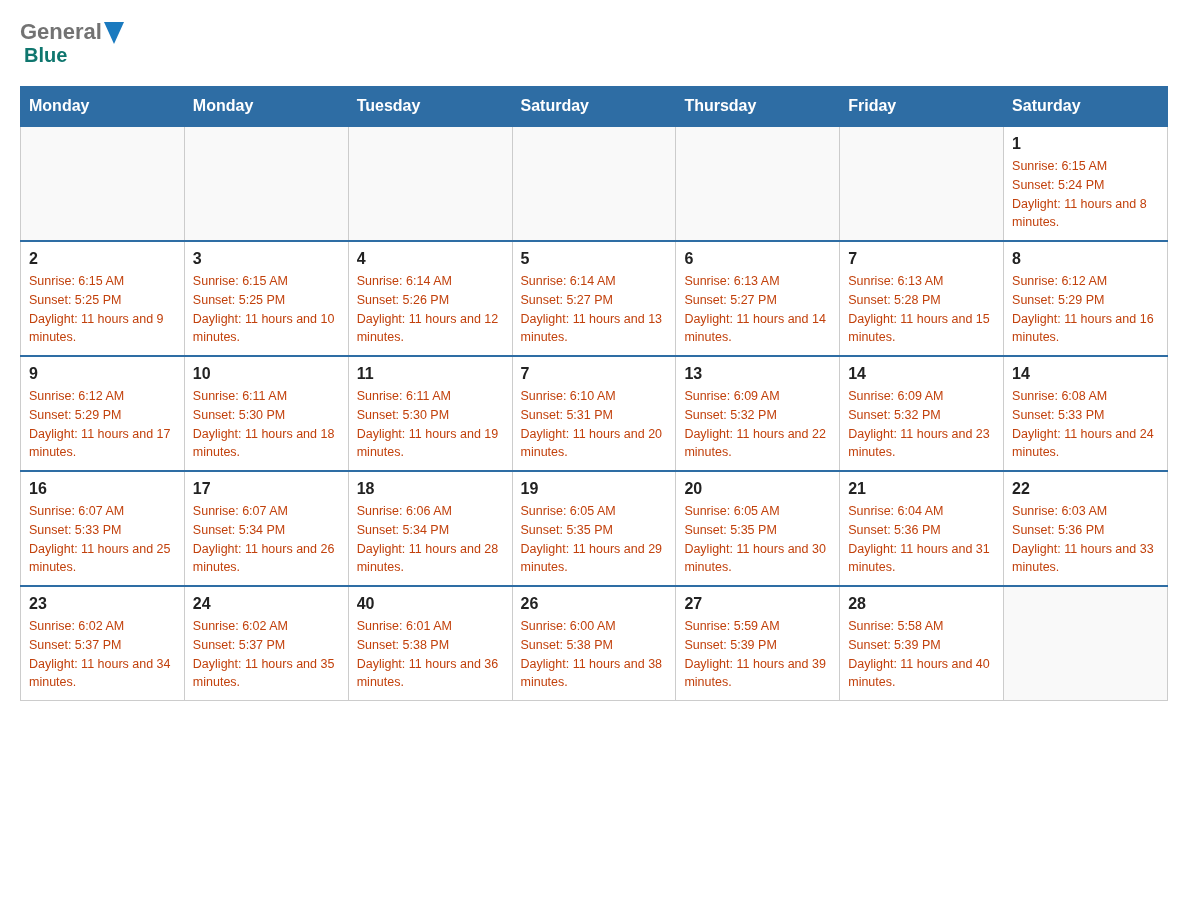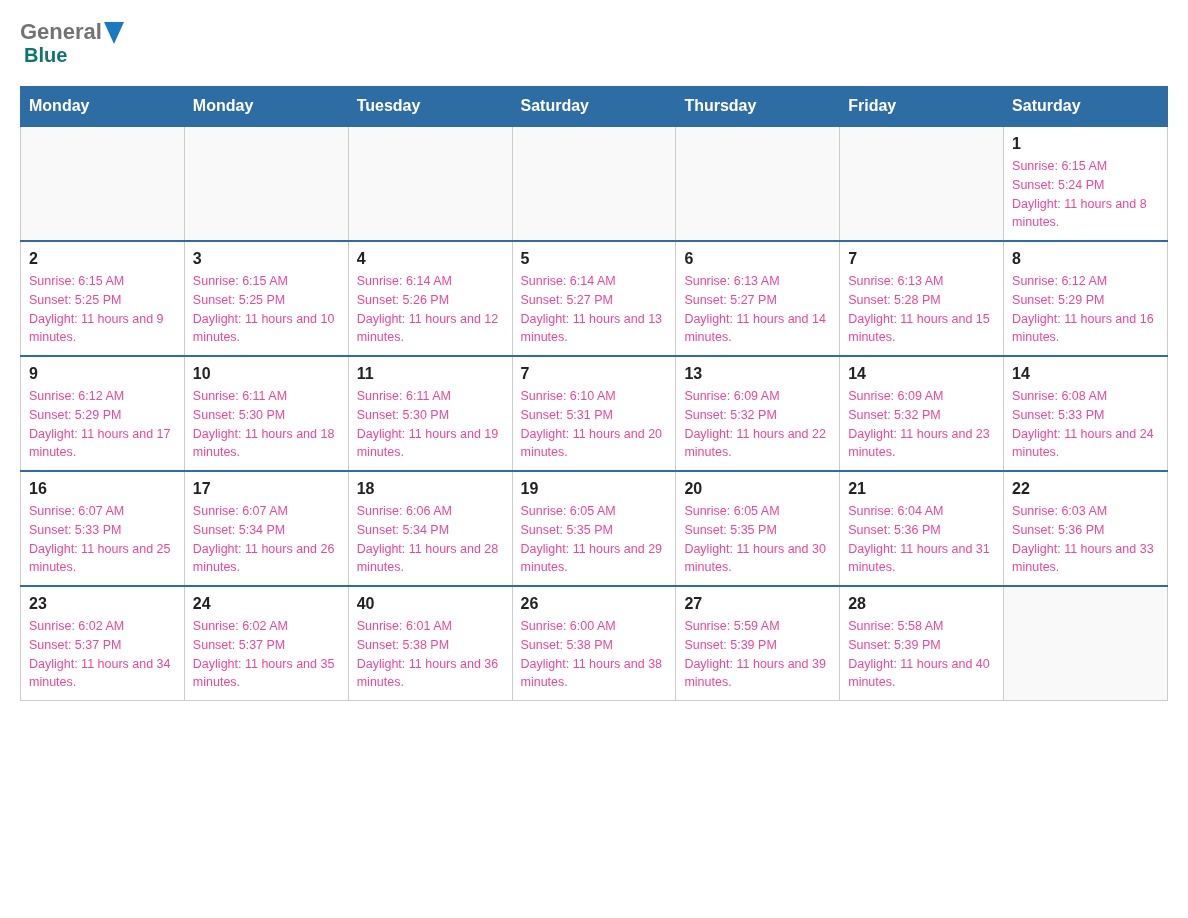--- a/index.html
+++ b/index.html
@@ -72,21 +72,21 @@
     }
     .day-number {
       font-size: 16px;
       font-weight: bold;
       color: #222;
       display: block;
       margin-bottom: 4px;
     }
     .day-info {
       font-size: 12.5px;
-      color: #ec4899;
+      color: #c2410c;
       line-height: 1.5;
     }
     .week-row td {
       border-top: 2px solid #2e6da4;
     }
   </style>
 </head>
 <body>
 
 <div class="header">

